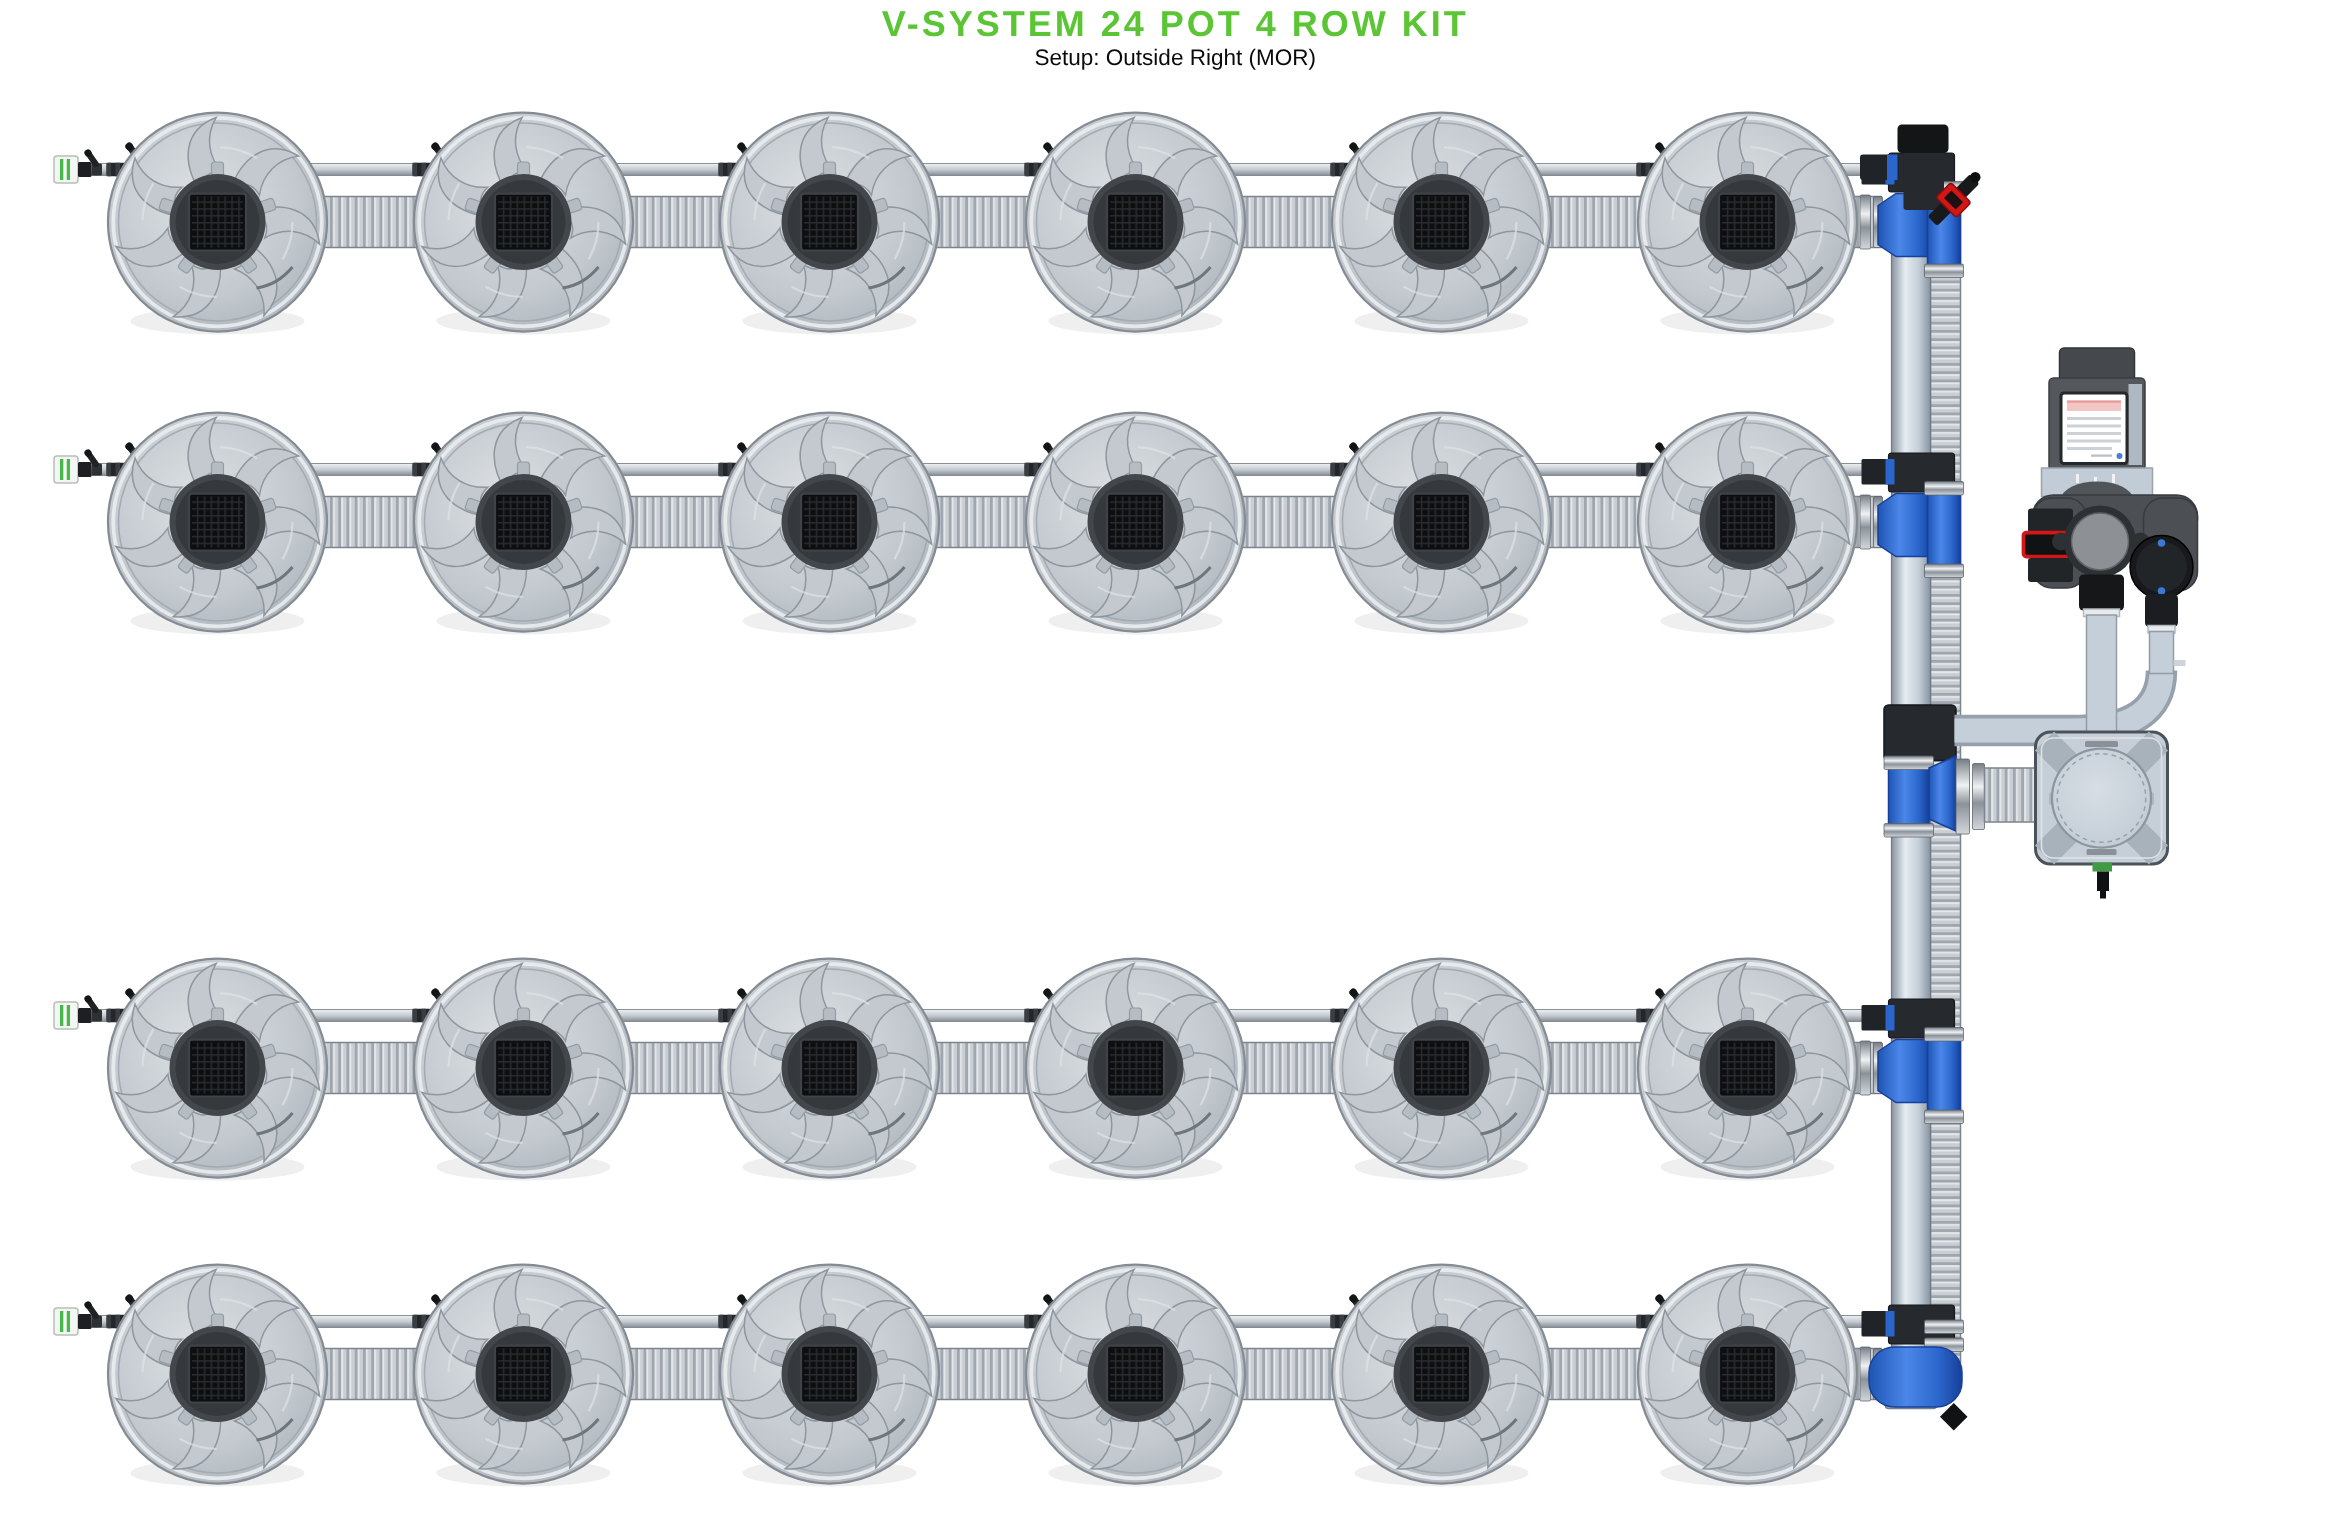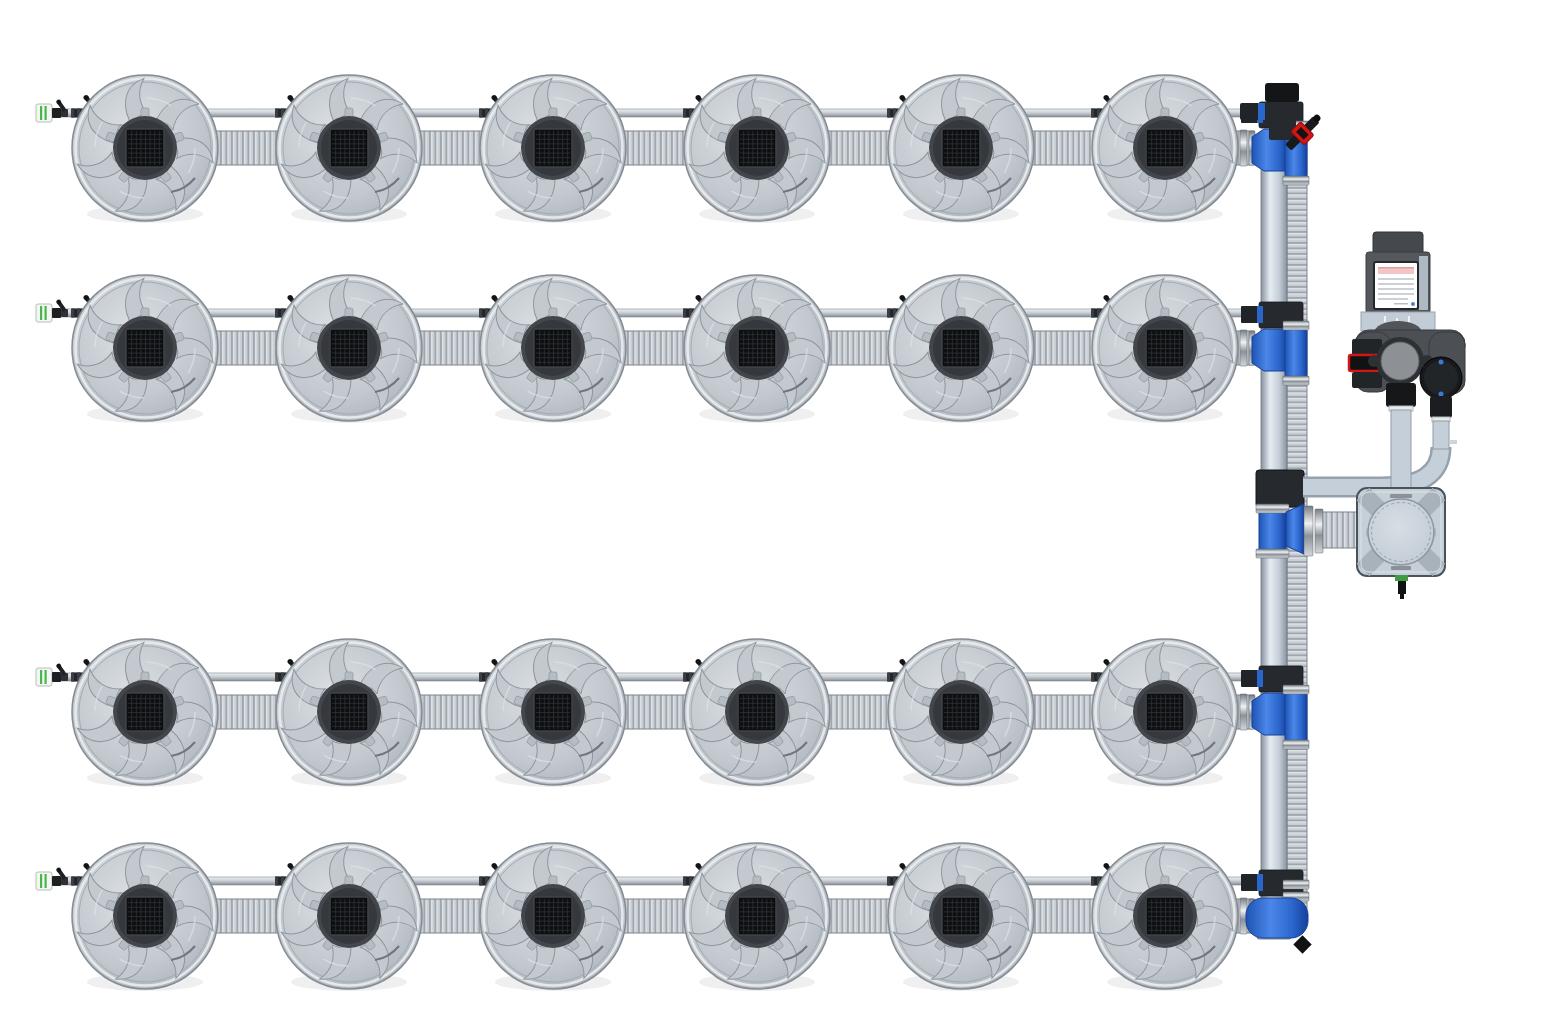--- a/index.html
+++ b/index.html
@@ -8,20 +8,22 @@
   .title{position:absolute;top:3px;left:0;right:0;text-align:center;
          font-size:24px;font-weight:bold;letter-spacing:2px;color:#5cc535;}
   .subtitle{position:absolute;top:30px;left:0;right:0;text-align:center;
             font-size:15px;color:#0a0a0a;}
   svg{position:absolute;top:0;left:0;}
 </style>
 </head>
 <body>
 
 <div class="canvas">
+  <div class="title" style="color: rgb(92, 197, 53);">V-SYSTEM 24 POT 4 ROW KIT</div>
+  <div class="subtitle">Setup: Outside Right (MOR)</div>
 
   <svg id="diagram" width="1567" height="1022" viewBox="0 0 1567 1022">
     <defs>
       <linearGradient id="steelV" x1="0" y1="0" x2="0" y2="1">
         <stop offset="0" stop-color="#eef1f3"></stop>
           <stop offset="0.5" stop-color="#c6ccd2"></stop>
         <stop offset="1" stop-color="#848b93"></stop>
       </linearGradient>
       <linearGradient id="steelH" x1="0" y1="0" x2="1" y2="0">
         <stop offset="0" stop-color="#8793a0"></stop>

